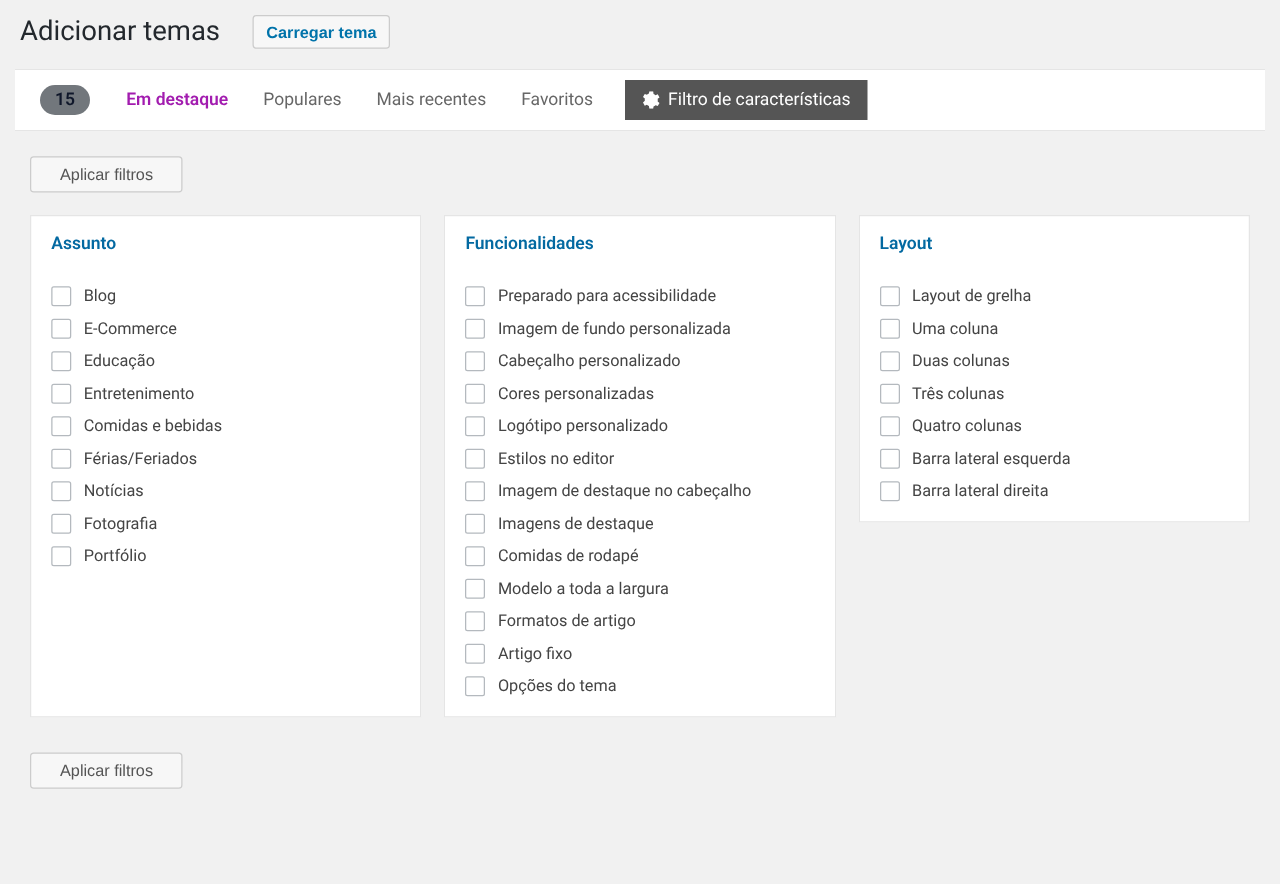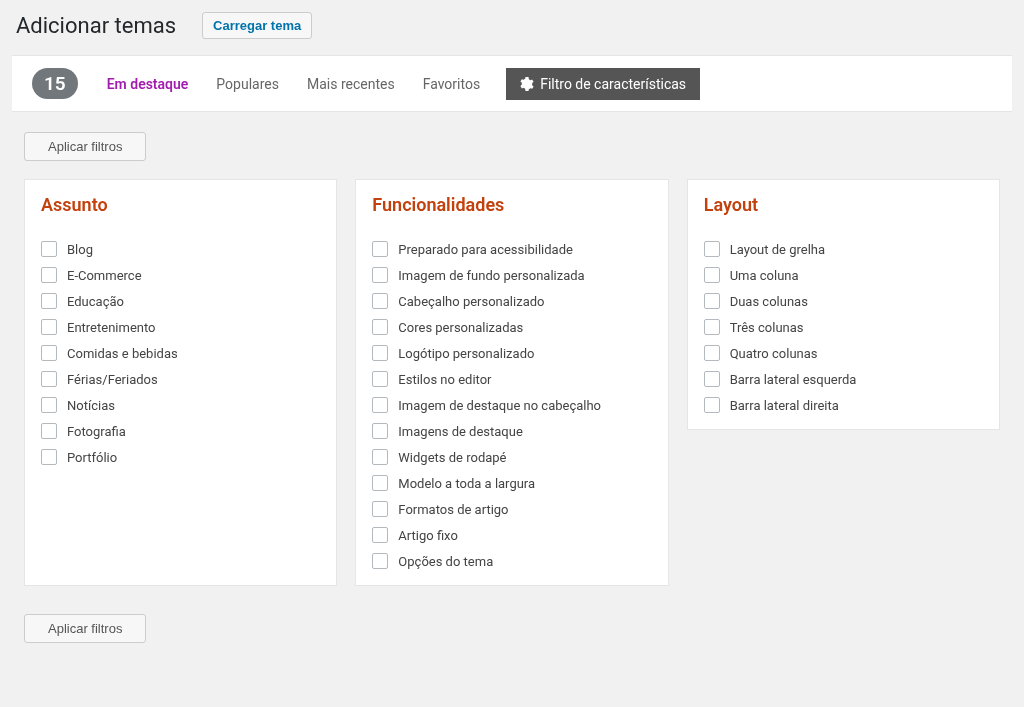--- a/index.html
+++ b/index.html
@@ -35,24 +35,24 @@
     background: #fff;
     border-top: 1px solid #e5e5e5;
     border-bottom: 1px solid #e5e5e5;
     padding: 0;
     margin: 0 12px;
     display: flex;
     align-items: center;
   }
   .count-pill {
     background: #72777c;
-    color: #ffffff;
+    color: #0f172a;
     border-radius: 30px;
     padding: 4px 12px;
-    font-size: 19px;
+    font-size: 14px;
     font-weight: 600;
     margin: 12px 15px 12px 20px;
   }
   .filter-tabs {
     display: flex;
     align-items: center;
     list-style: none;
     gap: 0;
   }
   .filter-tab {
@@ -100,23 +100,23 @@
     gap: 18px;
     margin-bottom: 22px;
   }
   .filter-group {
     flex: 1;
     background: #fff;
     border: 1px solid #e5e5e5;
     padding: 14px 16px 16px 16px;
   }
   .filter-group h4 {
-    font-size: 18px;
+    font-size: 14px;
     font-weight: 600;
-    color: #c2410c;
+    color: #0369a1;
     margin-bottom: 26px;
   }
   .filter-list {
     list-style: none;
     display: flex;
     flex-direction: column;
     gap: 10px;
     margin-top: 16px;
   }
   .filter-item {
@@ -245,21 +245,21 @@
           <li class="filter-item">
             <input type="checkbox" style="">
             <span>Imagem de destaque no cabeçalho</span>
           </li>
           <li class="filter-item">
             <input type="checkbox" style="">
             <span>Imagens de destaque</span>
           </li>
           <li class="filter-item">
             <input type="checkbox" style="">
-            <span>Widgets de rodapé</span>
+            <span>Comidas de rodapé</span>
           </li>
           <li class="filter-item">
             <input type="checkbox" style="">
             <span>Modelo a toda a largura</span>
           </li>
           <li class="filter-item">
             <input type="checkbox" style="">
             <span>Formatos de artigo</span>
           </li>
           <li class="filter-item">

